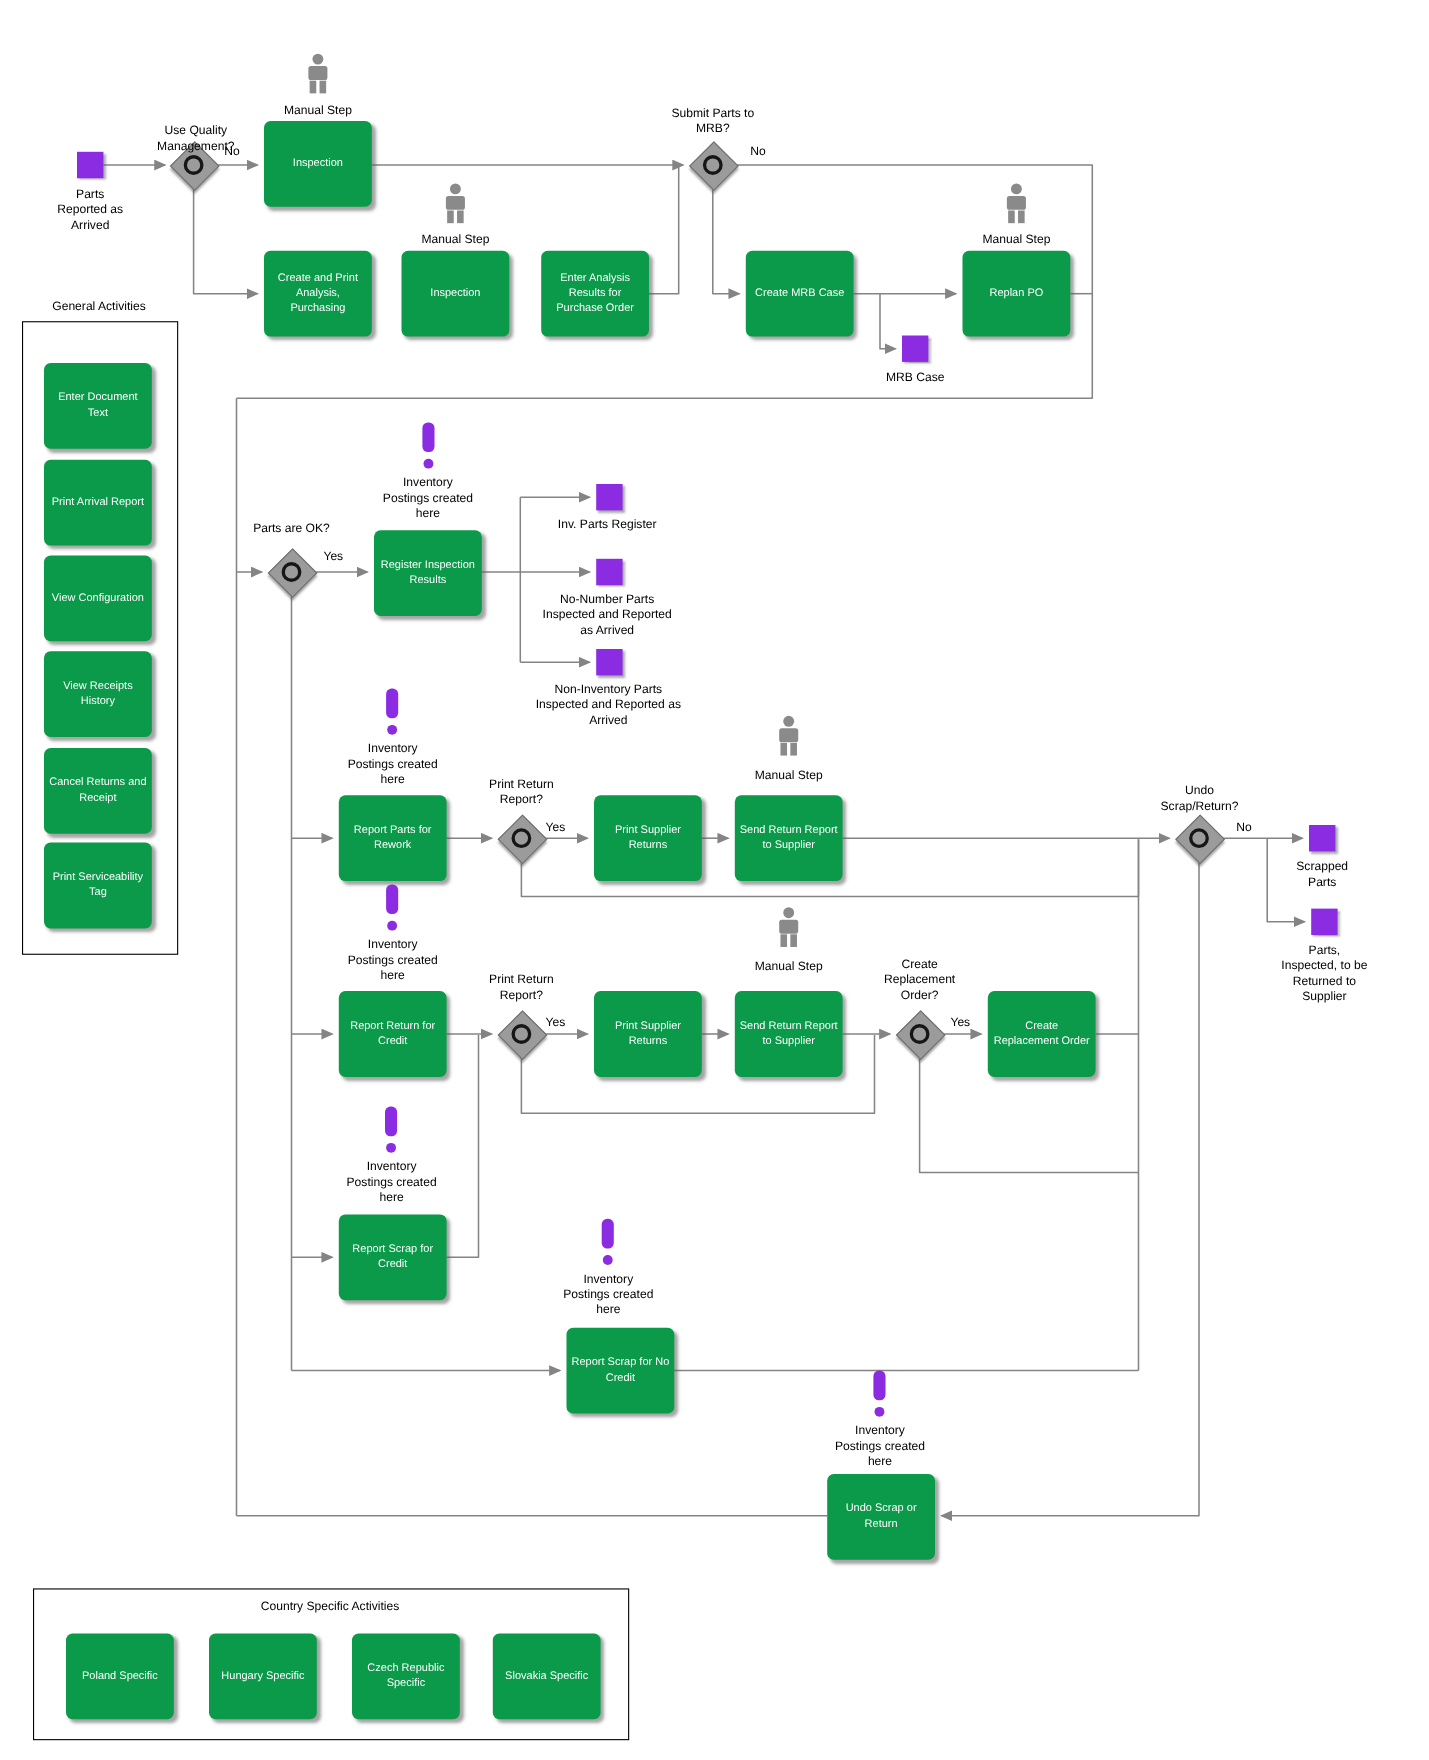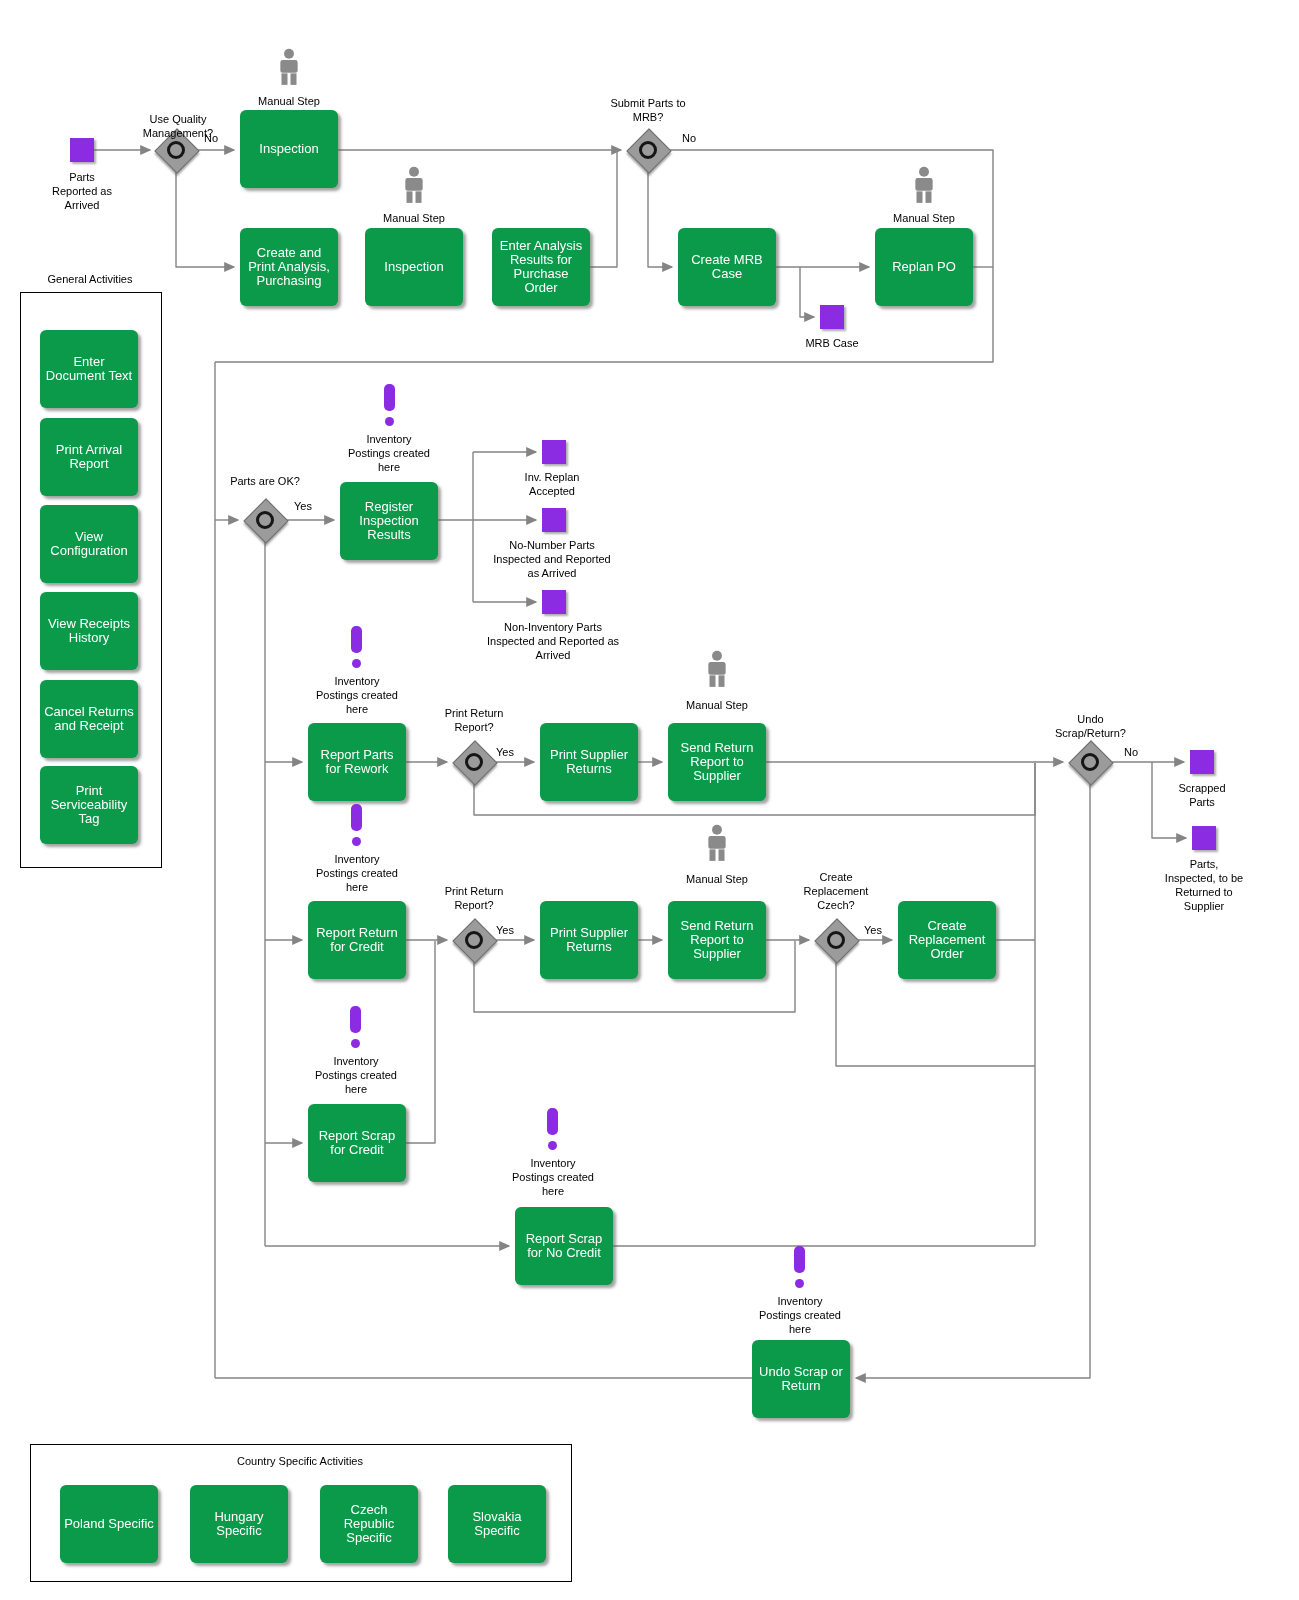--- a/index.html
+++ b/index.html
@@ -2,21 +2,21 @@
 <html><head>
 <meta charset="utf-8">
 <style>
   html,body{margin:0;padding:0;background:#fff;}
   .canvas{position:relative;width:1299px;height:1600px;background:#fff;
           font-family:"Liberation Sans",sans-serif;overflow:hidden;}
   .hdr{position:absolute;left:8px;top:8px;width:1283px;height:32px;background:#8b2be2;
        color:#fff;font-size:12.5px;font-weight:bold;display:flex;align-items:center;justify-content:center;}
   svg.wires{position:absolute;left:0;top:0;z-index:1;}
   .task{position:absolute;width:98px;height:78px;background:#0a9a4a;border-radius:6px;
-        color:#fff;font-size:13px;line-height:14px;display:flex;align-items:center;justify-content:center;
+        color:#fff;font-size:10px;line-height:14px;display:flex;align-items:center;justify-content:center;
         text-align:center;padding:4px;box-sizing:border-box;box-shadow:3px 3px 3px rgba(90,90,90,.55);z-index:3;}
   .doc{position:absolute;width:24px;height:24px;background:#8b2be2;box-shadow:2px 2px 2px rgba(90,90,90,.5);z-index:3;}
   .lbl{position:absolute;font-size:11px;line-height:14px;color:#000;text-align:center;z-index:4;}
   .gw{position:absolute;width:44px;height:44px;z-index:3;}
   .gw-d{position:absolute;left:7px;top:7px;width:30px;height:30px;background:#9b9b9b;
         border:1px solid #6e6e6e;transform:rotate(45deg);box-shadow:2px 2px 2px rgba(90,90,90,.5);}
   .gw-c{position:absolute;left:13px;top:13px;width:18px;height:18px;border-radius:50%;
         border:3px solid #161616;box-sizing:border-box;}
   .person{position:absolute;z-index:3;}
   .person svg{fill:#8a8a8a;}
@@ -152,21 +152,21 @@
   <div class="lbl" style="left:288px;top:499px;width:30px;">Yes</div>
 
   <div class="excl" style="left:382px;top:384px;">
       <div class="excl-bar"></div>
       <div class="excl-dot"></div>
     </div>
   <div class="lbl" style="left:344px;top:432px;width:90px;">Inventory Postings created here</div>
   <div class="task" style="left:340px;top:482px;">Register Inspection Results</div>
 
   <div class="doc" style="left:542px;top:440px;"></div>
-  <div class="lbl" style="left:507px;top:470px;width:90px;">Inv. Replan Accepted</div>
+  <div class="lbl" style="left:507px;top:470px;width:90px;">Inv. Parts Register</div>
   <div class="doc" style="left:542px;top:508px;"></div>
   <div class="lbl" style="left:487px;top:538px;width:130px;">No-Number Parts Inspected and Reported as Arrived</div>
   <div class="doc" style="left:542px;top:590px;"></div>
   <div class="lbl" style="left:483px;top:620px;width:140px;">Non-Inventory Parts Inspected and Reported as Arrived</div>
 
   <div class="excl" style="left:349px;top:626px;">
       <div class="excl-bar"></div>
       <div class="excl-dot"></div>
     </div>
   <div class="lbl" style="left:312px;top:674px;width:90px;">Inventory Postings created here</div>
@@ -228,21 +228,21 @@
         <rect x="14.3" y="21.5" width="5.2" height="10"></rect>
       </svg>
   </div>
   <div class="lbl" style="left:672px;top:872px;width:90px;">Manual Step</div>
   <div class="task" style="left:668px;top:901px;">Send Return Report to Supplier</div>
 
   <div class="gw" style="left:814px;top:918px;">
       <div class="gw-d"></div>
       <div class="gw-c"></div>
     </div>
-  <div class="lbl" style="left:786px;top:870px;width:100px;">Create Replacement Czech?</div>
+  <div class="lbl" style="left:786px;top:870px;width:100px;">Create Replacement Order?</div>
   <div class="lbl" style="left:858px;top:923px;width:30px;">Yes</div>
 
   <div class="task" style="left:898px;top:901px;">Create Replacement Order</div>
 
   <div class="excl" style="left:348px;top:1006px;">
       <div class="excl-bar"></div>
       <div class="excl-dot"></div>
     </div>
   <div class="lbl" style="left:311px;top:1054px;width:90px;">Inventory Postings created here</div>
   <div class="task" style="left:308px;top:1104px;">Report Scrap for Credit</div>

